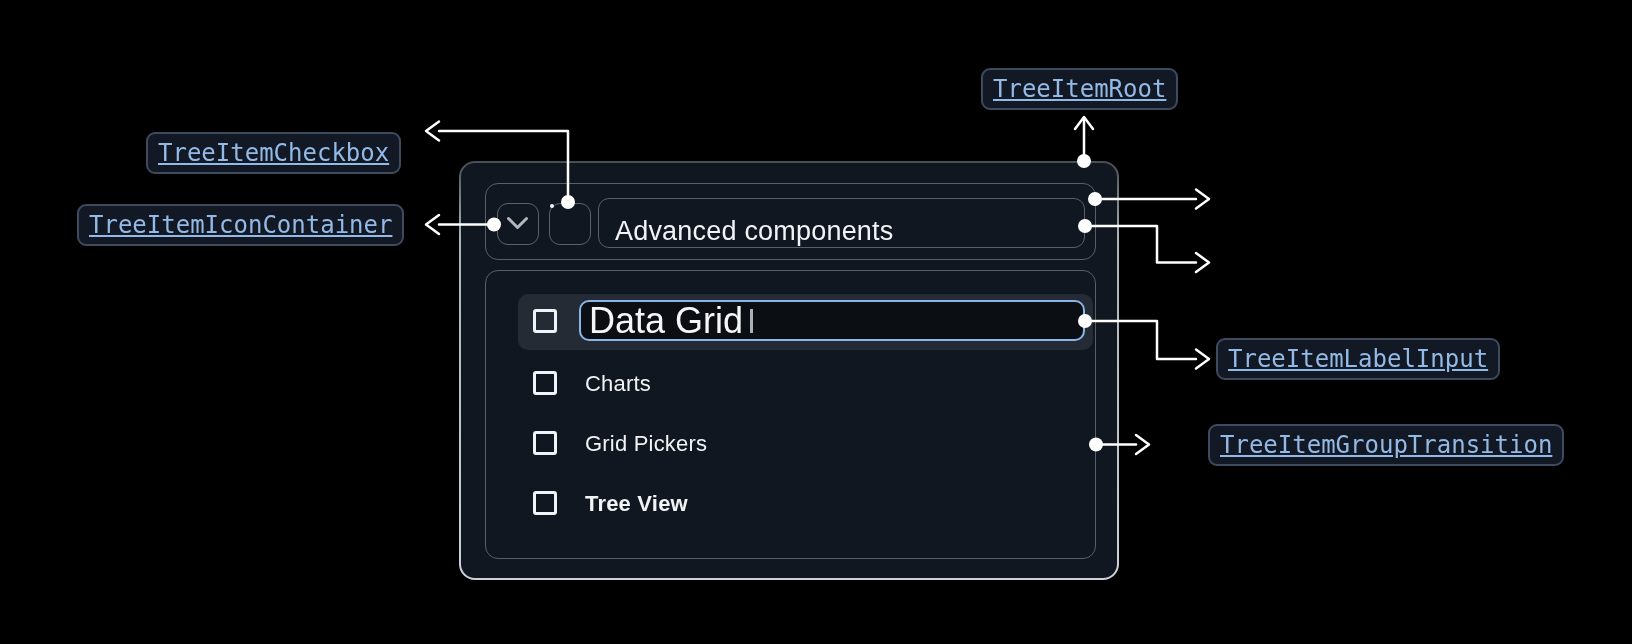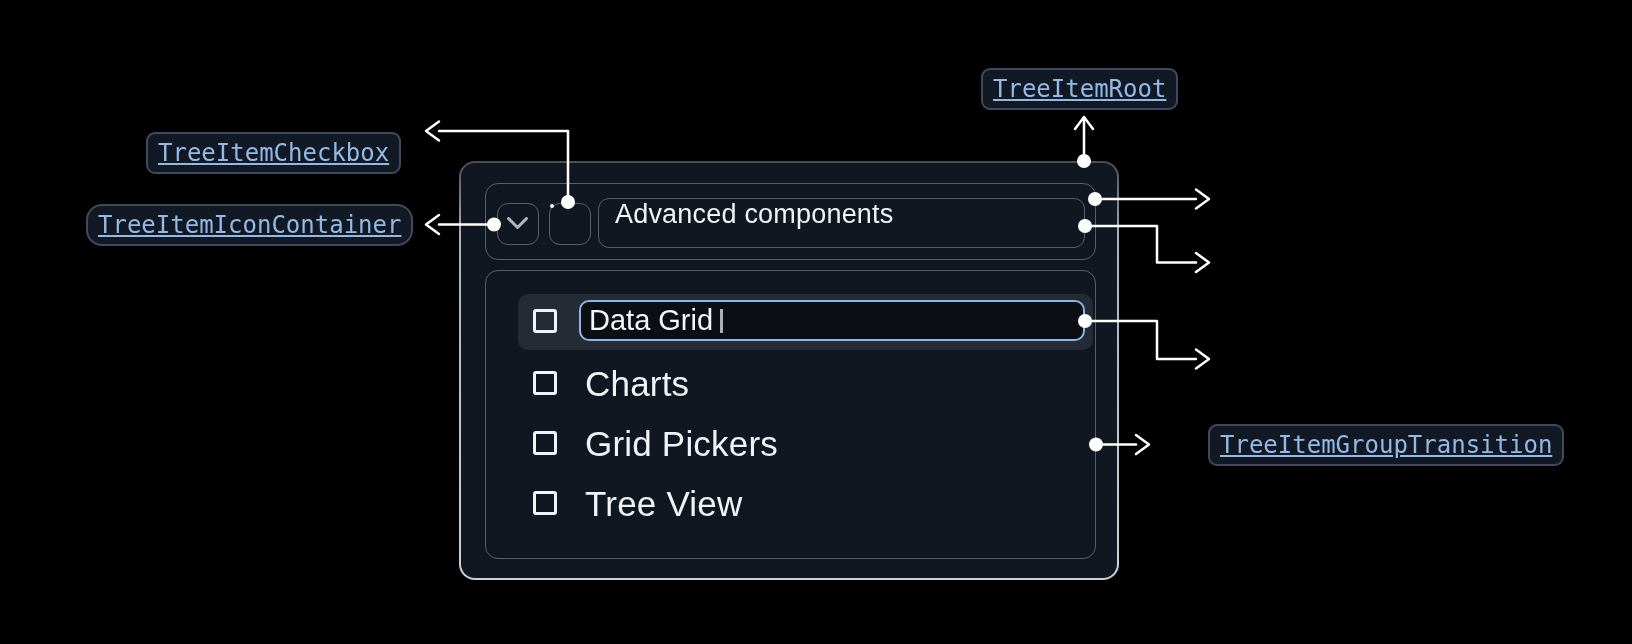--- a/index.html
+++ b/index.html
@@ -22,21 +22,21 @@
   .icon-btn{
     position:absolute;width:42px;height:42px;top:203px;
     border:1.5px solid #5b6168;border-radius:11px;box-sizing:border-box;
   }
   .cb-glyph{
     position:absolute;border:2.5px solid #f4f6f8;border-radius:3px;background:transparent;box-sizing:border-box;
   }
   .label-box{
     position:absolute;left:598px;top:198px;width:487px;height:50px;
     border:1.5px solid #585f66;border-radius:11px;box-sizing:border-box;
-    display:flex;align-items:flex-start;padding-left:16px;
+    display:flex;align-items:flex-end;padding-left:16px;
     color:#f1f3f5;font-size:27px;letter-spacing:.2px;
   }
   .group-box{
     position:absolute;left:485px;top:270px;width:611px;height:289px;
     border:1.5px solid #585f66;border-radius:13px;box-sizing:border-box;
   }
   .editing-row{
     position:absolute;left:518px;top:294px;width:575px;height:56px;
     background:#242b34;border-radius:10px;
   }
@@ -45,40 +45,40 @@
     border:3px solid #f1f4f6;border-radius:3px;box-sizing:border-box;
   }
   #dg-checkbox{left:533px;top:309px;}
   #row-charts .row-checkbox{left:533px;top:371px;}
   #row-datepickers .row-checkbox{left:533px;top:431px;}
   #row-treeview .row-checkbox{left:533px;top:491px;}
   .label-input{
     position:absolute;left:579px;top:300px;width:506px;height:41px;
     background:#0b0f14;border:2.5px solid #8ab5e7;border-radius:10px;box-sizing:border-box;
     display:flex;align-items:center;padding-left:8px;
-    color:#f4f6f8;font-size:29px;
+    color:#f4f6f8;font-size:36px;
   }
   .caret{display:inline-block;width:2.5px;height:24px;background:#a9b0b7;margin-left:7px;}
   .row-label{
-    position:absolute;left:585px;color:#f1f3f5;font-size:35px;letter-spacing:.2px;
+    position:absolute;left:585px;color:#f1f3f5;font-size:22px;letter-spacing:.2px;
     transform:translateY(-50%);white-space:nowrap;
   }
   #lbl-charts{top:384px;}
   #lbl-datepickers{top:444px;}
-  #lbl-treeview{top:504px;}
+  #lbl-treeview{top:504px;font-weight:bold;}
   
   .badge{
     position:absolute;height:42px;line-height:38px;padding:0 10px;
     background:#121924;border:2px solid #3e4b5f;border-radius:9px;box-sizing:border-box;
     color:#93bae6;font-family:"DejaVu Sans Mono","Liberation Mono",monospace;font-size:24px;
     white-space:nowrap;
     text-decoration:underline;
   }
   #badge-checkbox{left:146px;top:110px;margin-top:22px;}
-  #badge-icon-container{left:86px;top:204px;border-radius:16px;}
+  #badge-icon-container{left:77px;top:204px;}
   #badge-root{left:981px;top:68px;}
   #badge-content{left:1216px;top:178px;}
   #badge-label{left:1216px;top:241px;}
   #badge-label-input{left:1216px;top:338px;}
   #badge-group-transition{left:1208px;top:424px;}
   
   .overlay{position:absolute;left:0;top:0;pointer-events:none;}
   .overlay path{stroke:#fff;stroke-width:2.5;fill:none;stroke-linecap:round;stroke-linejoin:round;}
   .overlay circle{fill:#fff;stroke:none;}
 </style>
@@ -124,20 +124,21 @@
     <span class="row-label" id="lbl-datepickers">Grid Pickers</span>
   </div>
   <div id="row-treeview">
     <span class="row-checkbox" aria-checked="false"></span>
     <span class="row-label" id="lbl-treeview">Tree View</span>
   </div>
 
   <div class="badge" id="badge-checkbox">TreeItemCheckbox</div>
   <div class="badge" id="badge-icon-container">TreeItemIconContainer</div>
   <div class="badge" id="badge-root">TreeItemRoot</div>
+  <div class="badge" id="badge-label-input">TreeItemLabelInput</div>
   <div class="badge" id="badge-group-transition">TreeItemGroupTransition</div>
 
   <svg class="overlay" width="1632" height="644" viewBox="0 0 1632 644">
     <g>
       <path d="M1084 160 V119"></path>
       <path d="M1075 129 L1084 117 L1093 129"></path>
       <circle cx="1084" cy="161" r="7"></circle>
     </g>
     <g>
       <path d="M568 200 V131 H439"></path>

